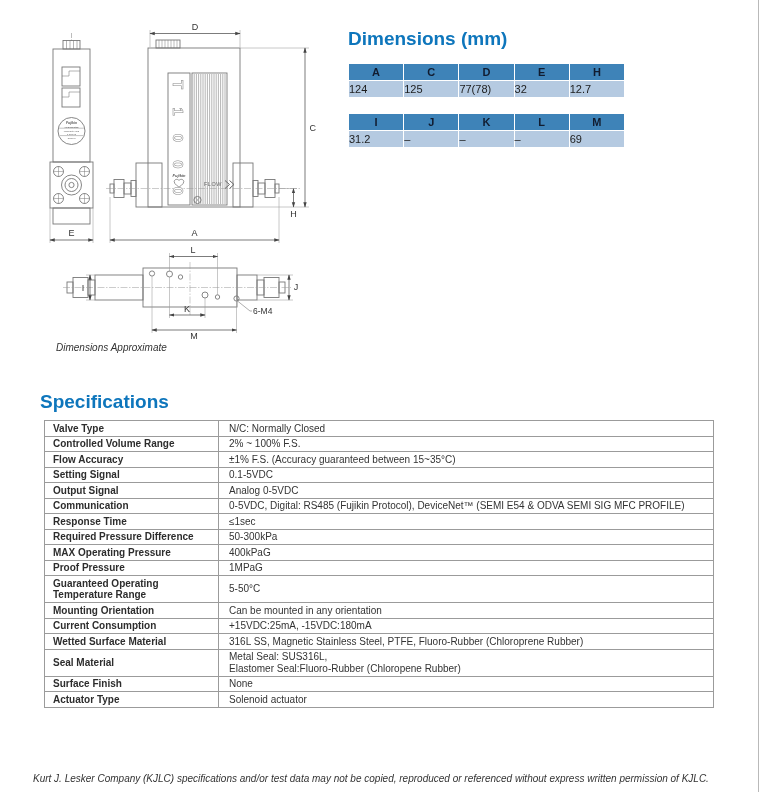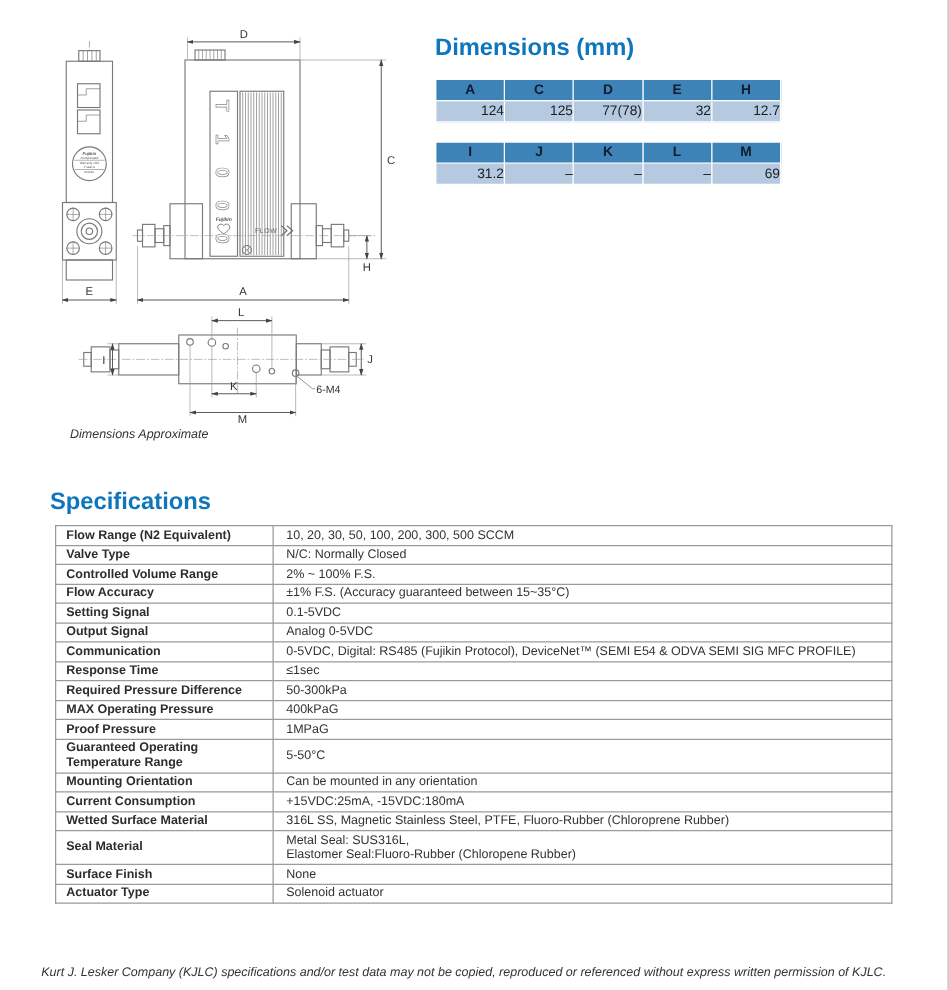--- a/index.html
+++ b/index.html
@@ -7,21 +7,21 @@
   .page{position:absolute;left:0;top:0;width:759px;height:792px;background:#fff;border-right:1px solid #b9b9b9;overflow:hidden}
   .drawings{position:absolute;left:0;top:0}
   svg text{font-family:"Liberation Sans",sans-serif}
   .dim-note{position:absolute;left:56px;top:342px;font-size:10px;font-style:italic;color:#333}
   .dims-panel{position:absolute;left:348px;top:28px;width:282px}
   .dims-panel h2,.spec-panel h2{font-size:19px;font-weight:bold;color:#0e76bc;letter-spacing:0}
   .dim-table{border-collapse:collapse;width:277px;table-layout:fixed}
   .dim-table.first{margin-top:13px}
   .dim-table.second{margin-top:15px}
   .dim-table th{background:#3e83b8;color:#111c30;font-size:11px;font-weight:bold;height:17px;border:1.5px solid #fff;text-align:center}
-  .dim-table td{background:#b5cae1;color:#1c1c1c;font-size:11px;height:17px;border:1.5px solid #fff;text-align:right}
+  .dim-table td{background:#b5cae1;color:#1c1c1c;font-size:11px;height:17px;border:1.5px solid #fff;text-align:left}
   .spec-panel{position:absolute;left:40px;top:391px;width:680px}
   .spec-table{border-collapse:collapse;width:670px;margin:7px 0 0 4px;table-layout:fixed}
   .spec-table td{border:1px solid #9b9b9b;font-size:10px;color:#333;padding:1.5px 8px;vertical-align:middle;line-height:1.15}
   .spec-table td.lbl{width:174px;font-weight:bold;color:#2d2d2d}
   .spec-table td.val{white-space:pre-line;padding-left:10px}
   .footer{position:absolute;left:33px;top:773px;width:710px;font-size:10px;font-style:italic;color:#333}
 </style>
 </head>
 <body>
 
@@ -216,24 +216,20 @@
         </tr>
       </tbody>
     </table>
   </div>
 
   <div class="spec-panel">
     <h2>Specifications</h2>
     <table class="spec-table">
       <tbody>
         <tr>
-            <td class="lbl">Flow Range (N2 Equivalent)</td>
-            <td class="val">10, 20, 30, 50, 100, 200, 300, 500 SCCM</td>
-          </tr>
-        <tr>
             <td class="lbl">Valve Type</td>
             <td class="val">N/C: Normally Closed</td>
           </tr>
         <tr>
             <td class="lbl">Controlled Volume Range</td>
             <td class="val">2% ~ 100% F.S.</td>
           </tr>
         <tr>
             <td class="lbl">Flow Accuracy</td>
             <td class="val">±1% F.S. (Accuracy guaranteed between 15~35°C)</td>

